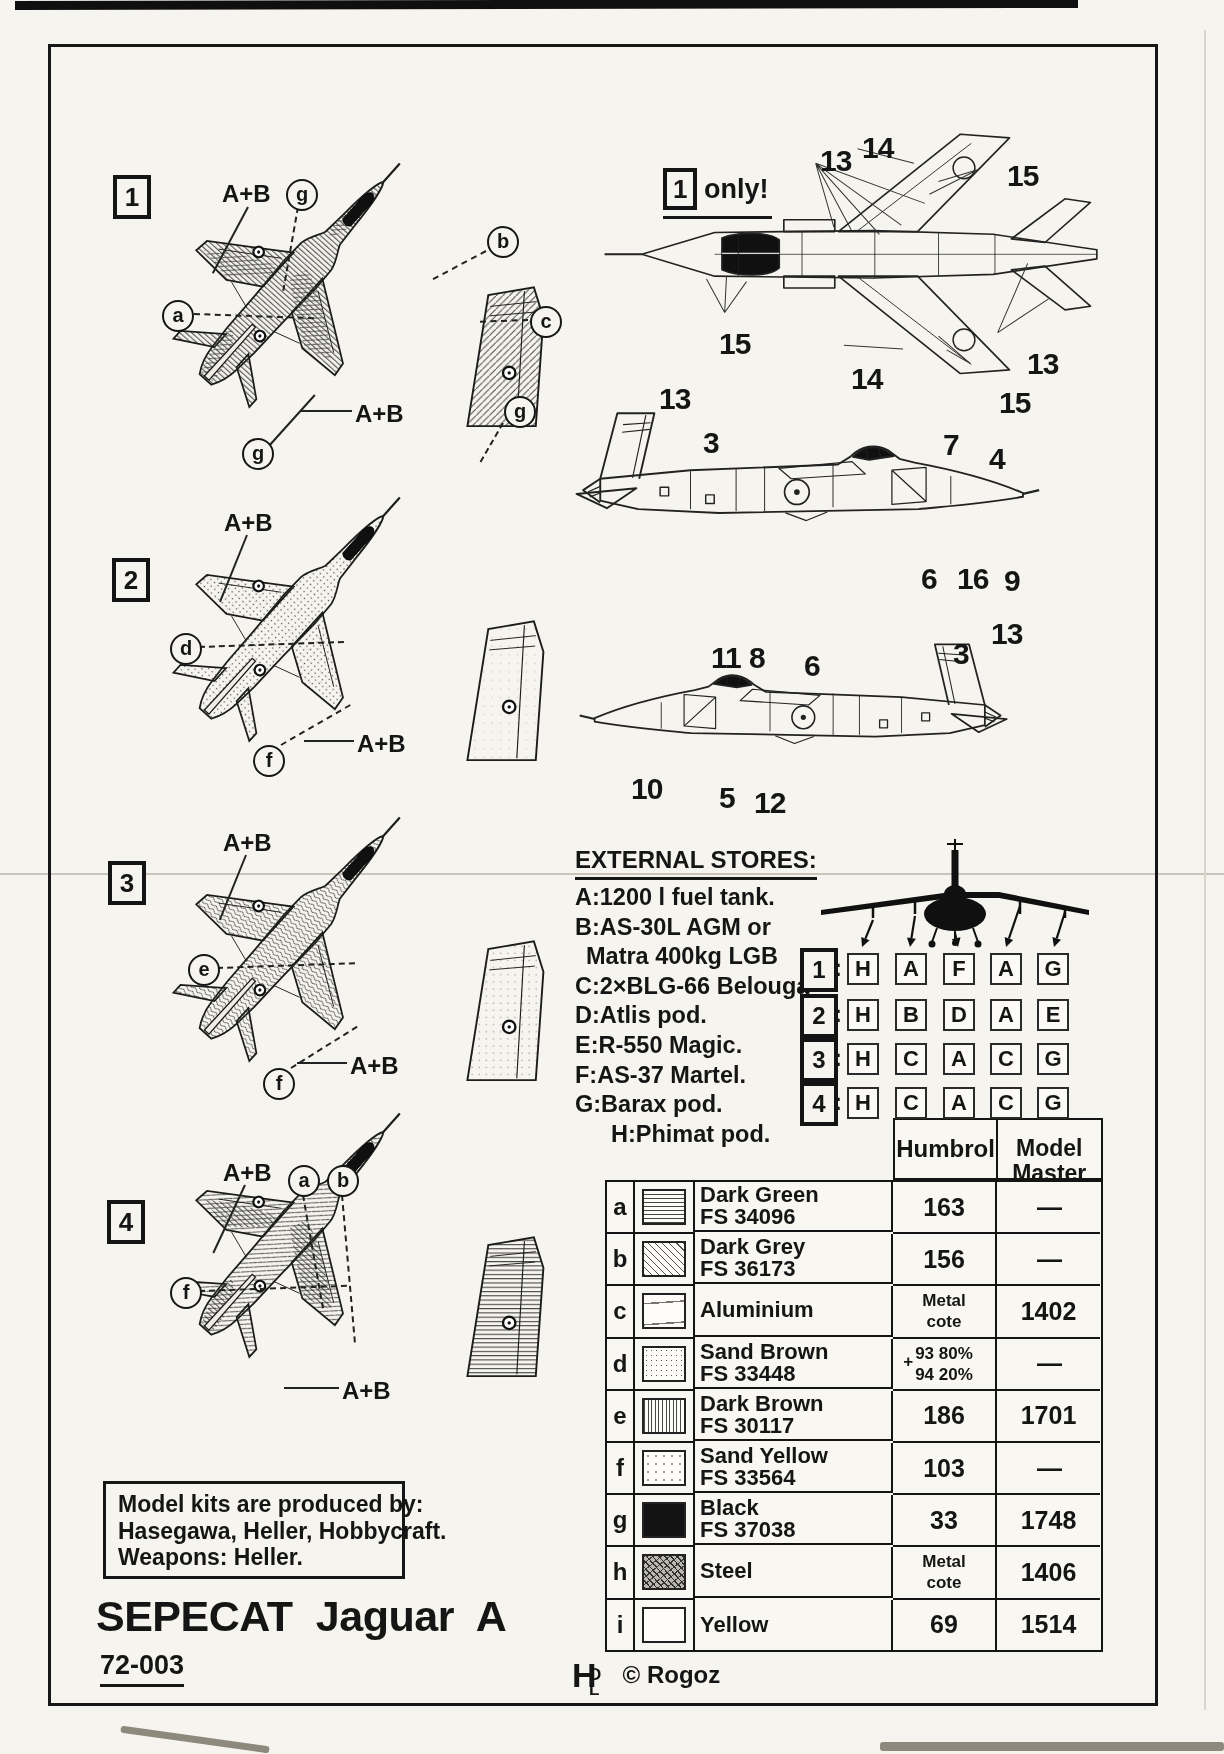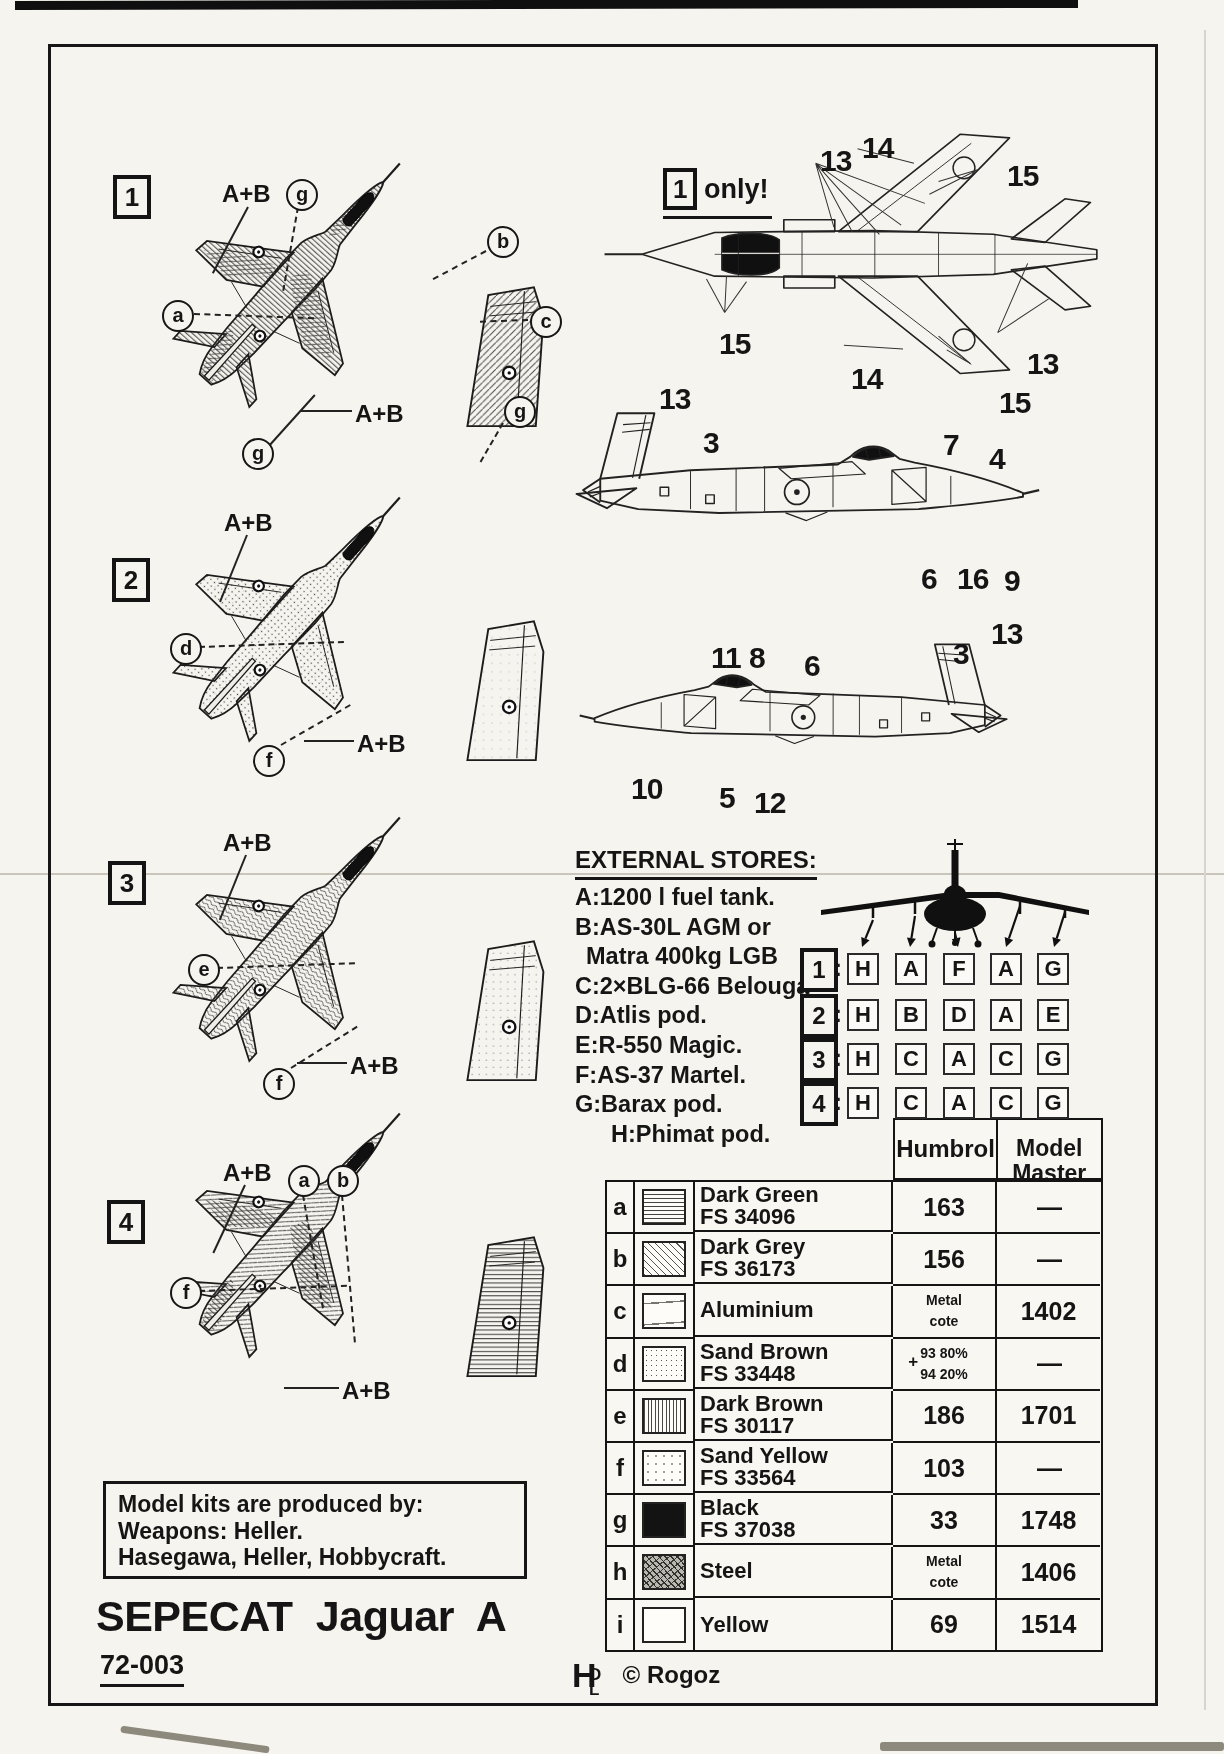--- a/index.html
+++ b/index.html
@@ -45,35 +45,35 @@
   .pt-body{position:absolute;left:605px;top:1180px;width:498px;border:2.5px solid #141414;
            display:grid;grid-template-columns:28px 60px 198px 104px 103px;box-sizing:border-box;background:#f8f7f2;}
   .pt-cell{border-right:2px solid #141414;border-bottom:2px solid #141414;height:50.2px;
            display:flex;align-items:center;justify-content:center;overflow:hidden;}
   .pt-cell.col5{border-right:none;}
   .pt-cell.lastrow{border-bottom:none;}
   .pt-cell.name{flex-direction:column;align-items:flex-start;justify-content:center;padding-left:5px;box-sizing:border-box;}
   .pt-letter{font-size:24px;}
   .pt-name{font-size:22px;line-height:22px;white-space:nowrap;}
   .pt-val{font-size:25px;position:relative;text-align:center;}
-  .pt-val .small{font-size:14px;line-height:21px;display:block;}
+  .pt-val .small{font-size:17px;line-height:21px;display:block;}
   .pt-val .mix{position:absolute;left:-12px;top:9px;font-size:17px;}
   .dash{letter-spacing:-2px;}
   .swatch{width:44px;height:36px;border:2px solid #222;box-sizing:border-box;background:#fdfcf8;}
   .sw-hlines{background-image:repeating-linear-gradient(0deg,#44443f 0 1px,transparent 1px 4px);}
   .sw-diag{background-image:repeating-linear-gradient(45deg,#55554f 0 1px,transparent 1px 5px);}
   .sw-dots{background-image:radial-gradient(#55554f 0.9px,transparent 1px);background-size:5px 5px;}
   .sw-waves{background-image:repeating-linear-gradient(90deg,#4a4a44 0 1px,transparent 1px 3.6px);}
   .sw-light{background-image:radial-gradient(#9a9890 0.7px,transparent 0.8px);background-size:8px 8px;}
   .sw-black{background:#131313;}
   .sw-steel{background-color:#b9b7b0;background-image:repeating-linear-gradient(48deg,#2e2e2a 0 1.2px,transparent 1.2px 4.5px),repeating-linear-gradient(-40deg,#3b3b36 0 1px,transparent 1px 5.5px);}
   .sw-alum{background-image:repeating-linear-gradient(176deg,transparent 0 8px,#77756d 8px 9.5px,transparent 9.5px 21px);}
   .sw-white{background:#fefdfa;}
   
-  .prod-box{position:absolute;left:103px;top:1481px;width:424px;height:98px;border:3.5px solid #161616;
+  .prod-box{position:absolute;left:103px;top:1481px;width:302px;height:98px;border:3.5px solid #161616;
             box-sizing:border-box;padding:7px 0 0 12px;}
   .prod-box div{font-size:23px;line-height:26.5px;white-space:nowrap;}
   .kit-title{position:absolute;left:96px;top:1592px;font-size:43px;letter-spacing:-0.5px;word-spacing:12px;white-space:nowrap;}
   .kit-num{position:absolute;left:100px;top:1650px;font-size:27px;border-bottom:3.5px solid #161616;padding-bottom:3px;}
   .credit{position:absolute;left:572px;top:1658px;display:flex;align-items:center;}
   .mono{position:relative;font-size:34px;line-height:34px;}
   .mono .dl{position:absolute;left:17px;top:9px;font-size:17px;line-height:15px;display:flex;flex-direction:column;}
   .credit-text{font-size:24px;margin-left:26px;}
 </style>
 </head>
@@ -553,22 +553,22 @@
       <div class="pt-cell col4 lastrow">
         <span class="pt-val">69</span>
       </div>
       <div class="pt-cell col5 lastrow">
         <span class="pt-val">1514</span>
       </div>
     </div>
 
   <div class="prod-box">
     <div>Model kits are produced by:</div>
+    <div>Hasegawa, Heller, Hobbycraft.</div>
     <div>Weapons: Heller.</div>
-    <div>Hasegawa, Heller, Hobbycraft.</div>
   </div>
   <div class="kit-title">SEPECAT Jaguar A</div>
   <div class="kit-num">72-003</div>
   <div class="credit">
     <span class="mono" id="credit-mono">H<span class="dl">
           <span>D</span>
           <span>L</span>
         </span></span>
     <span class="credit-text">© Rogoz</span>
   </div>

